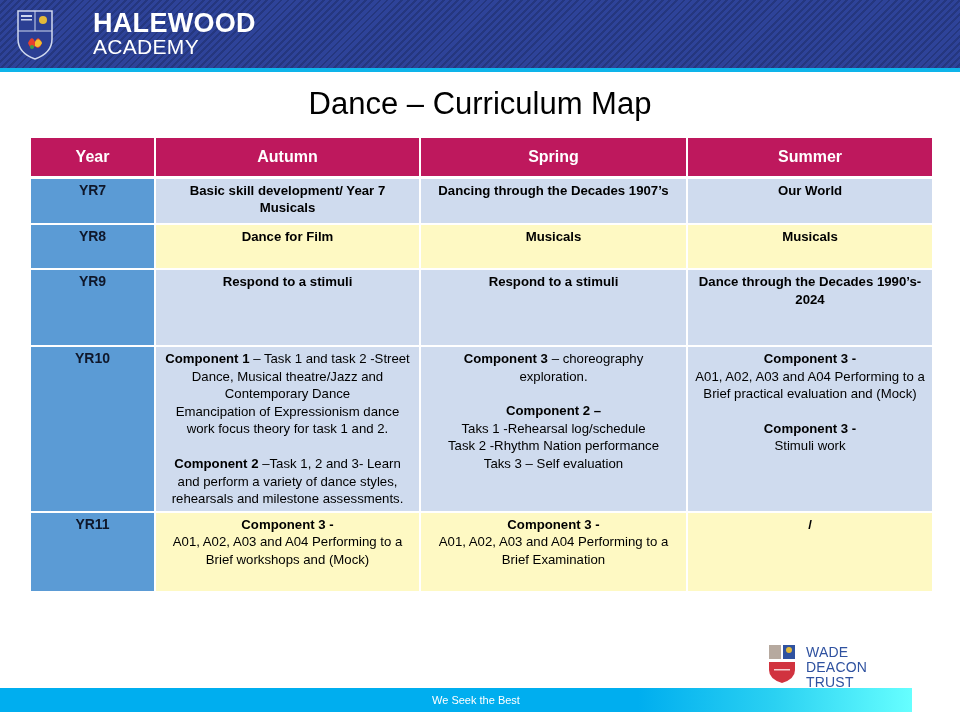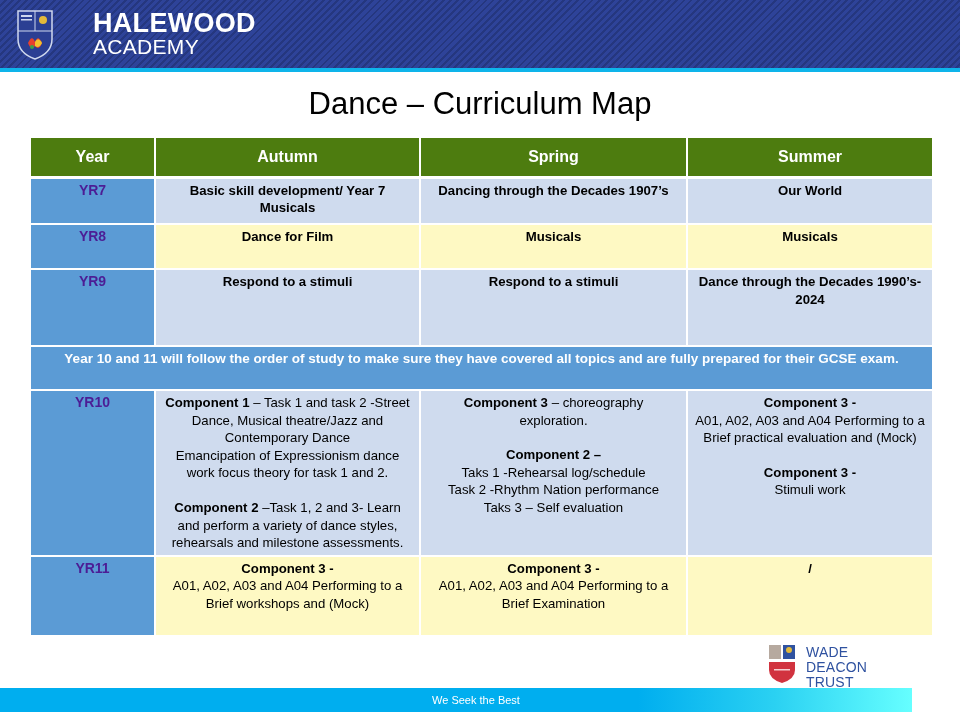--- a/index.html
+++ b/index.html
@@ -35,25 +35,25 @@
     position: absolute; left: 29px; top: 136px;
     width: 903px; border-collapse: collapse; table-layout: fixed;
     font-family: "Liberation Sans", sans-serif;
     font-size: 13.2px; line-height: 17.6px; color: #000;
   }
   table.map td, table.map th {
     border: 2px solid #ffffff; text-align: center; vertical-align: top;
     padding: 3px 6px; box-sizing: border-box;
   }
   table.map th {
-    background: #4d7c0f; color: #fff; font-weight: bold; font-size: 16px;
+    background: #be185d; color: #fff; font-weight: bold; font-size: 16px;
     vertical-align: middle; height: 40px; border-bottom: 3px solid #fff;
   }
   td.year {
-    background: #5b9bd5; color: #4c1d95; font-weight: bold; font-size: 14px;
+    background: #5b9bd5; color: #0f172a; font-weight: bold; font-size: 14px;
     vertical-align: middle;
   }
   tr.odd td.cell { background: #cfdbee; }
   tr.even td.cell { background: #fef9c3; }
   td.bold { font-weight: bold; }
   td.banner {
     background: #5b9bd5; color: #fff; font-weight: bold; font-size: 13.5px;
     vertical-align: middle; height: 44px;
   }
   .b { font-weight: bold; }
@@ -125,23 +125,20 @@
       <td class="cell bold">Dance for Film</td>
       <td class="cell bold">Musicals</td>
       <td class="cell bold">Musicals</td>
     </tr>
     <tr class="odd" style="height:77px">
       <td class="year">YR9</td>
       <td class="cell bold">Respond to a stimuli</td>
       <td class="cell bold">Respond to a stimuli</td>
       <td class="cell bold">Dance through the Decades 1990’s-2024</td>
     </tr>
-    <tr>
-      <td class="banner" colspan="4">Year 10 and 11 will follow the order of study to make sure they have covered all topics and are fully prepared for their GCSE exam.</td>
-    </tr>
     <tr class="odd" style="height:142px">
       <td class="year">YR10</td>
       <td class="cell">
         <div><span class="b">Component 1</span><span> – Task 1 and task 2 -Street Dance, Musical theatre/Jazz and Contemporary Dance</span></div>
         <div>Emancipation of Expressionism dance work focus theory for task 1 and 2.</div>
         <div class="gap"></div>
         <div><span class="b">Component 2</span><span> –Task 1, 2 and 3- Learn and perform a variety of dance styles, rehearsals and milestone assessments.</span></div>
       </td>
       <td class="cell">
         <div style="padding:0 24px"><span class="b">Component 3</span><span> – choreography exploration.</span></div>

